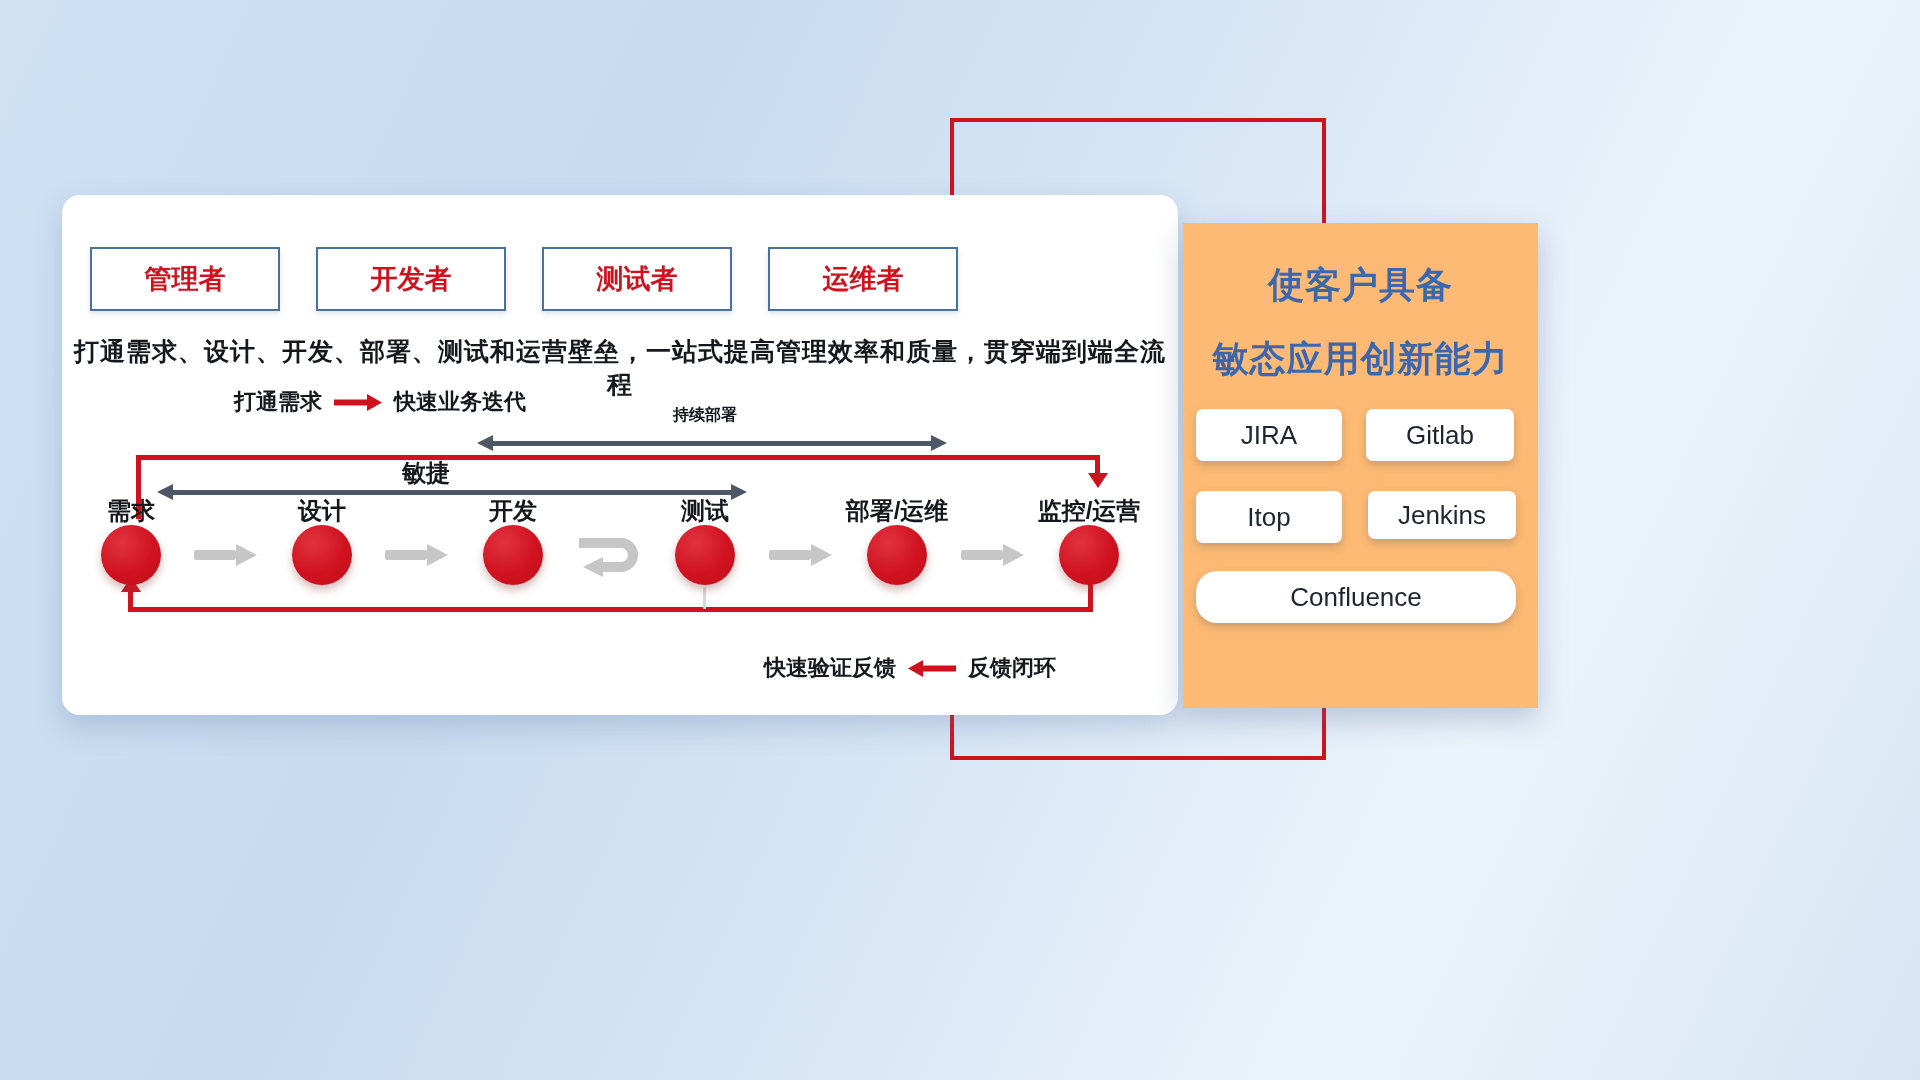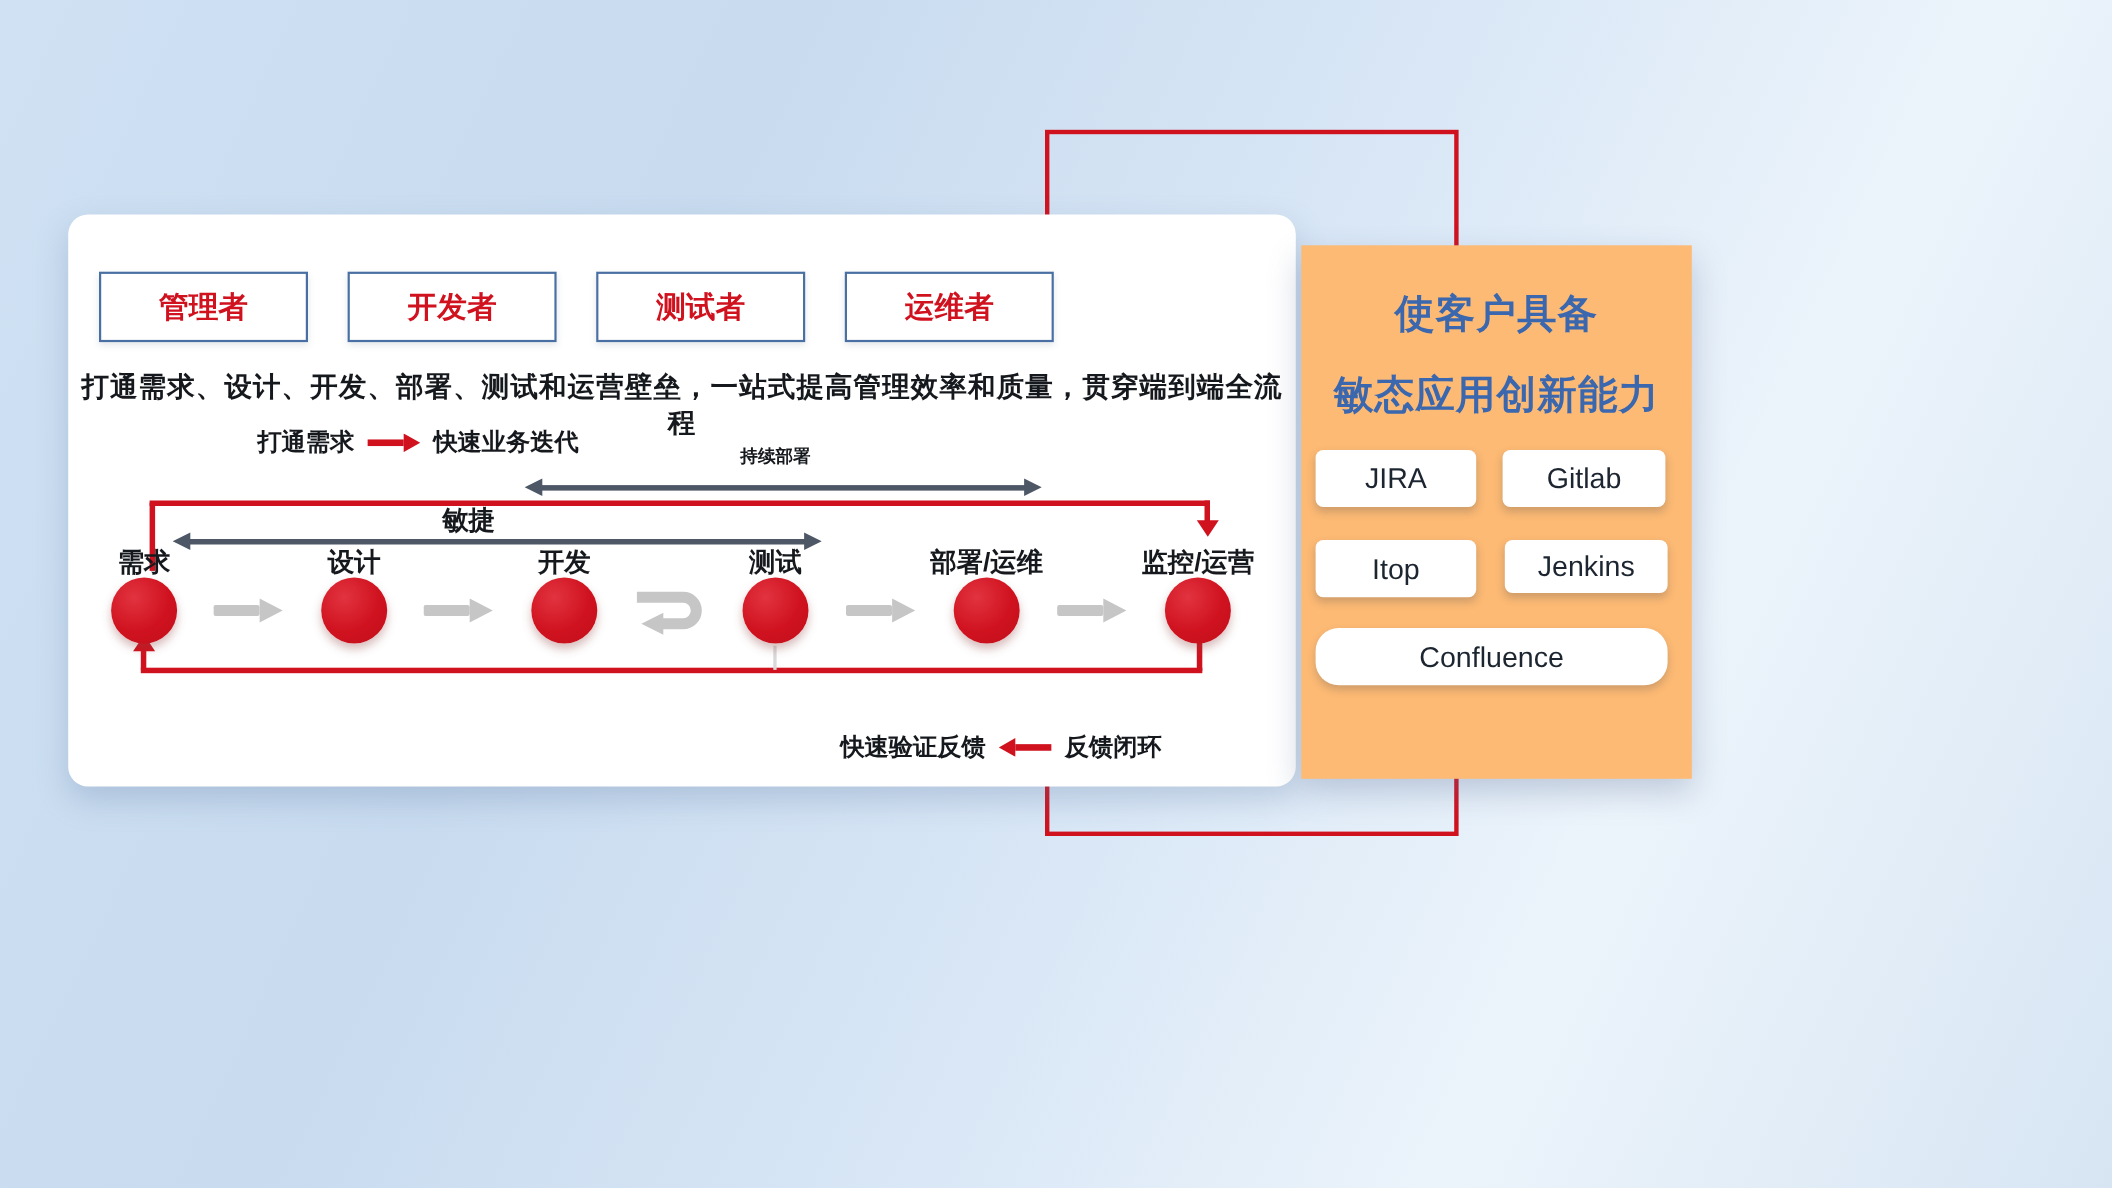--- a/index.html
+++ b/index.html
@@ -37,21 +37,21 @@
 
   .subtitle {
     position:absolute; left:0; top:140px; width:100%;
     text-align:center; font-size:25px; font-weight:bold; color:#15181c;
     letter-spacing:1px;
   }
 
   .legend { position:absolute; display:flex; align-items:center; gap:12px;
             font-size:22px; font-weight:bold; color:#15181c; }
   .legend-forward { left:172px; top:192px; }
-  .legend-feedback { left:702px; top:469px; }
+  .legend-feedback { left:702px; top:458px; }
 
   
   .darrow { position:absolute; height:5px; background:#4d5766; }
   .darrow::before, .darrow::after {
     content:""; position:absolute; top:-6px;
     border-top:8.5px solid transparent; border-bottom:8.5px solid transparent;
   }
   .darrow::before { left:-15px; border-right:16px solid #4d5766; }
   .darrow::after  { right:-15px; border-left:16px solid #4d5766; }
   .agile-arrow { left:110px; top:295px; width:560px; }

